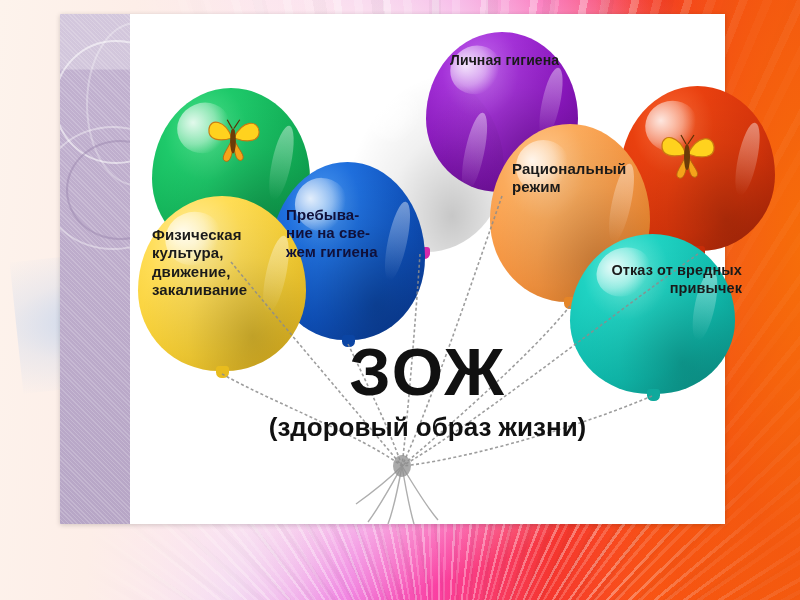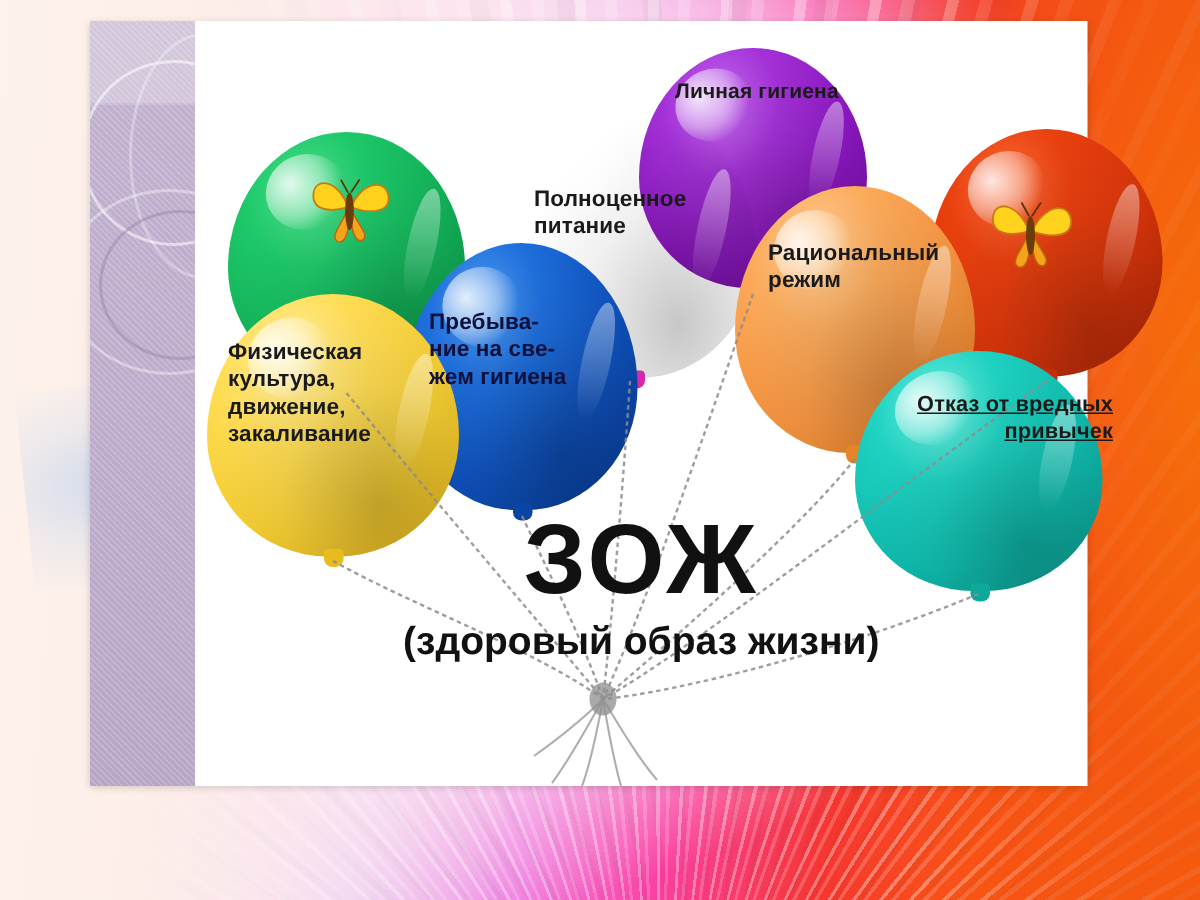--- a/index.html
+++ b/index.html
@@ -256,27 +256,25 @@
 
     <div class="blabel" style="left:22px;top:212px;width:140px;font-size:15px;z-index:20;">Физическая
 культура,
 движение,
 закаливание</div>
 
     <div class="blabel" style="left:156px;top:192px;width:132px;font-size:15px;color:#10103a;z-index:20;">Пребыва-
 ние на  све-
 жем гигиена</div>
 
-    <div class="blabel" style="left:226px;top:110px;width:140px;font-size:15px;z-index:20;">Полноценное
-питание</div>
 
     <div class="blabel" style="left:382px;top:146px;width:140px;font-size:15px;z-index:20;">Рациональный
 режим</div>
 
     <div class="blabel" style="left:320px;top:38px;width:150px;font-size:14px;z-index:20;">Личная гигиена</div>
 
-    <div class="blabel" style="left:452px;top:248px;width:160px;font-size:14.5px;text-align:right;z-index:20;text-decoration:underline;">Отказ от вредных
+    <div class="blabel" style="left:452px;top:248px;width:160px;font-size:14.5px;text-align:right;z-index:20;">Отказ от вредных
 привычек</div>
 
     <div id="zozh-sub">(здоровый образ жизни)</div>
     <div id="zozh">ЗОЖ</div>
   </div>
 </div>
 
 </body></html>

